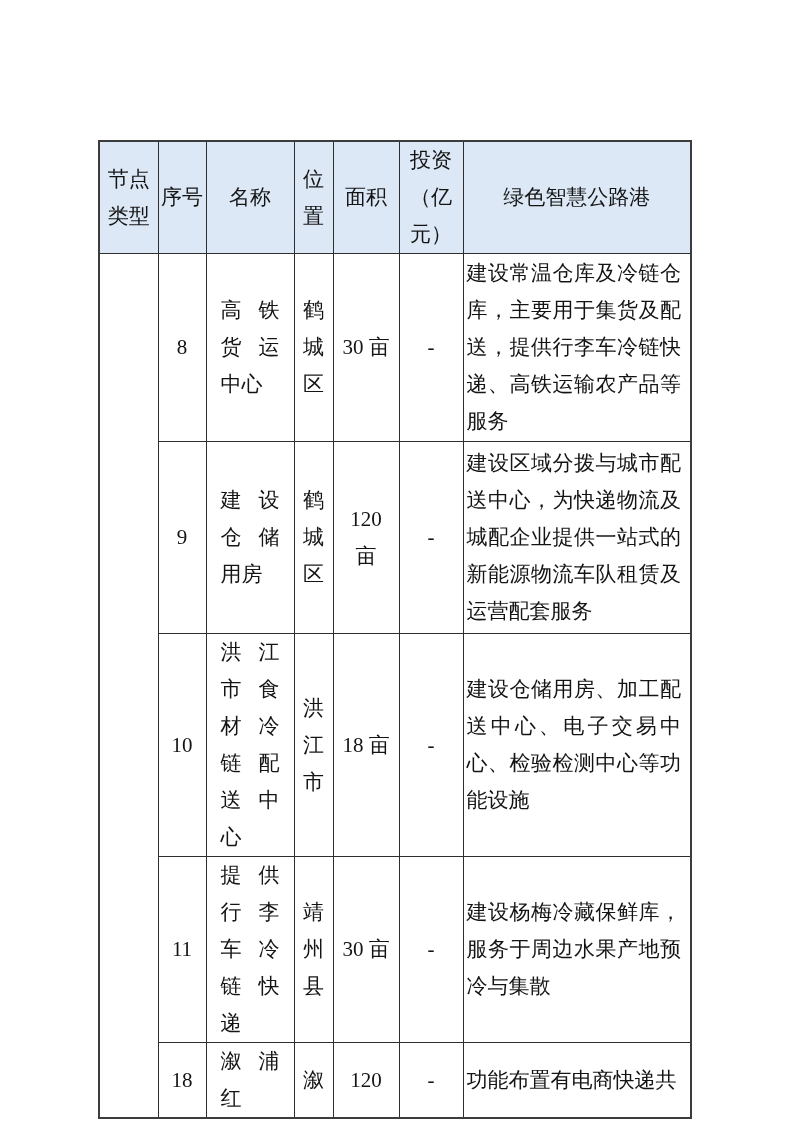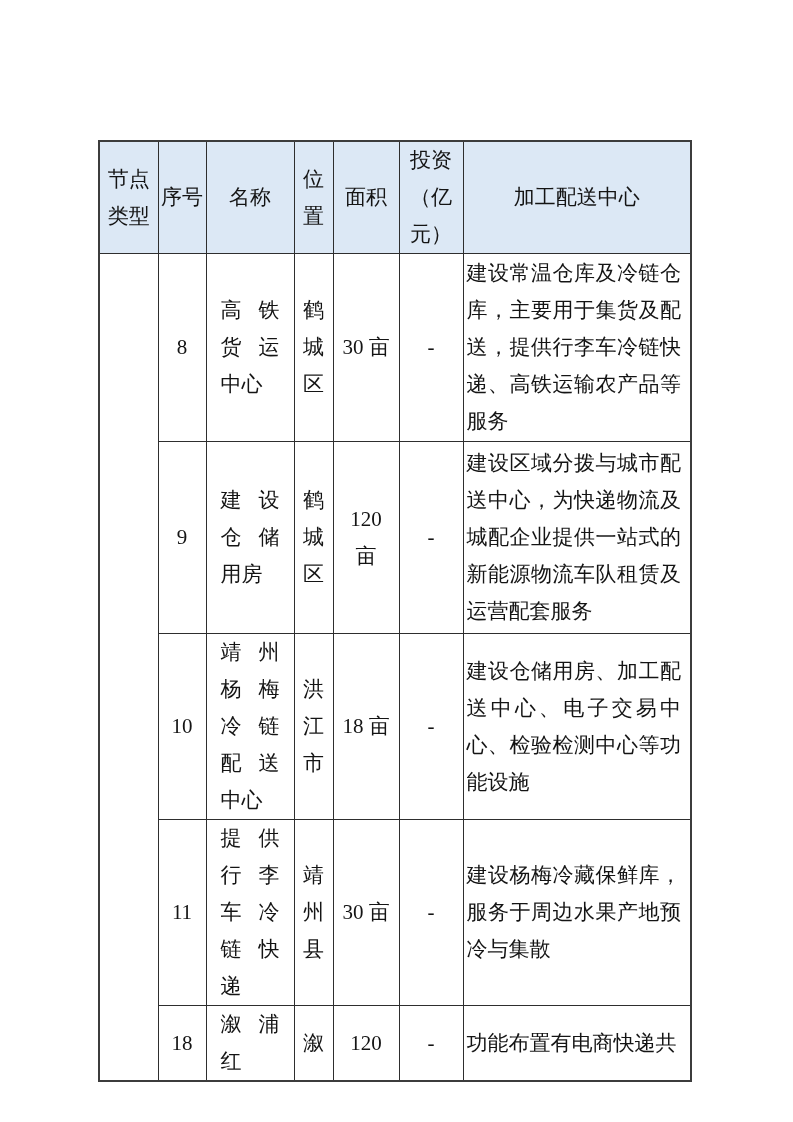--- a/index.html
+++ b/index.html
@@ -82,21 +82,21 @@
       <col style="width:228px">
     </colgroup>
     <thead>
       <tr>
         <th class="h-nodetype">节点类型</th>
         <th>序号</th>
         <th>名称</th>
         <th>位置</th>
         <th>面积</th>
         <th class="h-invest">投资（亿元）</th>
-        <th>加工配送中心</th>
+        <th>绿色智慧公路港</th>
       </tr>
     </thead>
     <tbody>
       <tr class="row-8">
         <td class="c-nodetype" rowspan="5"></td>
         <td>8</td>
         <td class="c-name">高铁货运中心</td>
         <td>鹤城区</td>
         <td class="c-area">30 亩</td>
         <td>-</td>
@@ -105,21 +105,21 @@
       <tr class="row-9">
         <td>9</td>
         <td class="c-name">建设仓储用房</td>
         <td>鹤城区</td>
         <td class="c-area">120 亩</td>
         <td>-</td>
         <td class="c-func">建设区域分拨与城市配送中心，为快递物流及城配企业提供一站式的新能源物流车队租赁及运营配套服务</td>
       </tr>
       <tr class="row-10">
         <td>10</td>
-        <td class="c-name">靖州杨梅冷链配送中心</td>
+        <td class="c-name">洪江市食材冷链配送中心</td>
         <td>洪江市</td>
         <td class="c-area">18 亩</td>
         <td>-</td>
         <td class="c-func">建设仓储用房、加工配送中心、电子交易中心、检验检测中心等功能设施</td>
       </tr>
       <tr class="row-11">
         <td>11</td>
         <td class="c-name">提供行李车冷链快递</td>
         <td>靖州县</td>
         <td class="c-area">30 亩</td>

